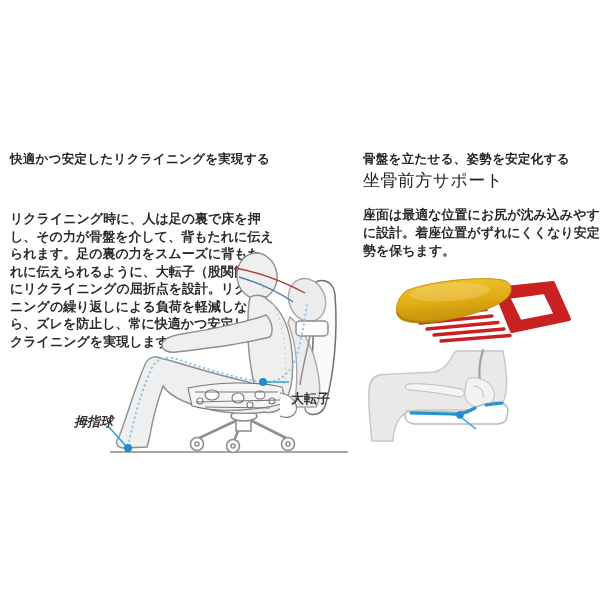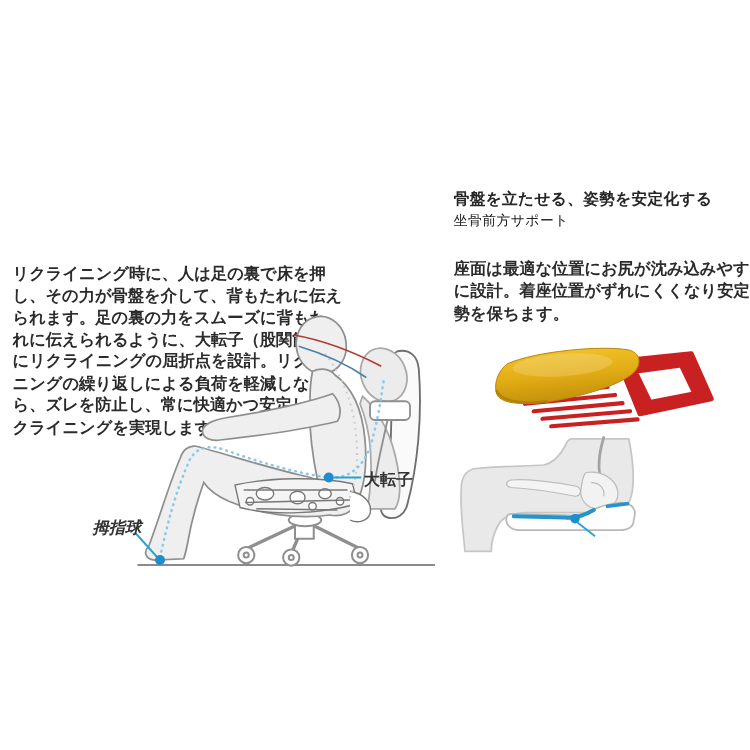--- a/index.html
+++ b/index.html
@@ -5,33 +5,34 @@
   html,body{margin:0;padding:0;}
   body{background:#fff;}
   .canvas{
     position:relative;width:600px;height:600px;background:#fff;overflow:hidden;
     font-family:"Liberation Sans","DejaVu Sans",sans-serif;color:#2b2b2b;
   }
   .abs{position:absolute;}
   .tagline{font-size:12.5px;font-weight:bold;letter-spacing:.3px;color:#262626;}
   .title{font-weight:500;letter-spacing:.4px;color:#222;}
   .title-l{font-size:19px;}
-  .title-r{font-size:11px;}
+  .title-r{font-size:17px;}
   .regmark{font-size:11px;vertical-align:1px;}
   .body-text{font-size:13px;font-weight:700;line-height:17.5px;letter-spacing:0;
     white-space:pre;color:#2b2b2b;}
   .body-text-r{line-height:18px;}
   .callout{font-size:13px;font-weight:600;color:#333;white-space:pre;line-height:19px;}
   svg{display:block;}
 </style>
 </head>
 <body>
 
 <div class="canvas">
 
+  <div class="abs tagline" style="left:10px;top:151px;">快適かつ安定したリクライニングを実現する</div>
 
 
   <div class="abs body-text" style="left:10px;top:210px;">リクライニング時に、人は足の裏で床を押
 し、その力が骨盤を介して、背もたれに伝え
 られます。足の裏の力をスムーズに背もた
 れに伝えられるように、大転子（股関節部）
 にリクライニングの屈折点を設計。リクライ
 ニングの繰り返しによる負荷を軽減しなが
 ら、ズレを防止し、常に快適かつ安定したリ
 クライニングを実現します。</div>
@@ -97,21 +98,21 @@
              C184,139 195,122 199,102 C203,87 205,72 207,59" stroke="#8cc6e9" stroke-width="2" stroke-dasharray="0.6 4.2" stroke-linecap="round" fill="none"></path>
     <path d="M135,23 C158,27 182,36 205,48" stroke="#b23b30" stroke-width="1.4" fill="none"></path>
     <path d="M139,32 C159,38 177,46 193,57" stroke="#4d80ad" stroke-width="1.4" fill="none"></path>
 
     <path d="M167,137 L189,137" stroke="#2aa0d8" stroke-width="1.5"></path>
     <circle cx="163" cy="137" r="4" fill="#1f8ccc"></circle>
     <path d="M8,181 L26,201" stroke="#2aa0d8" stroke-width="1.5"></path>
     <circle cx="28" cy="203" r="4" fill="#1f8ccc"></circle>
   </svg>
 
-  <div class="abs callout" style="left:291px;top:374px;">大転子</div>
+  <div class="abs callout" style="left:291px;top:390px;font-family:Liberation Mono, monospace;">大転子</div>
   <div class="abs callout" style="left:74px;top:412px;font-style:italic;">拇指球</div>
 
   <div class="abs tagline" style="left:363px;top:151px;">骨盤を立たせる、姿勢を安定化する</div>
 
   <div class="abs title title-r" style="left:363px;top:169px;">坐骨前方サポート</div>
 
   <div class="abs body-text body-text-r" style="left:363px;top:206px;">座面は最適な位置にお尻が沈み込みやすいよう
 に設計。着座位置がずれにくくなり安定した姿
 勢を保ちます。</div>
 

